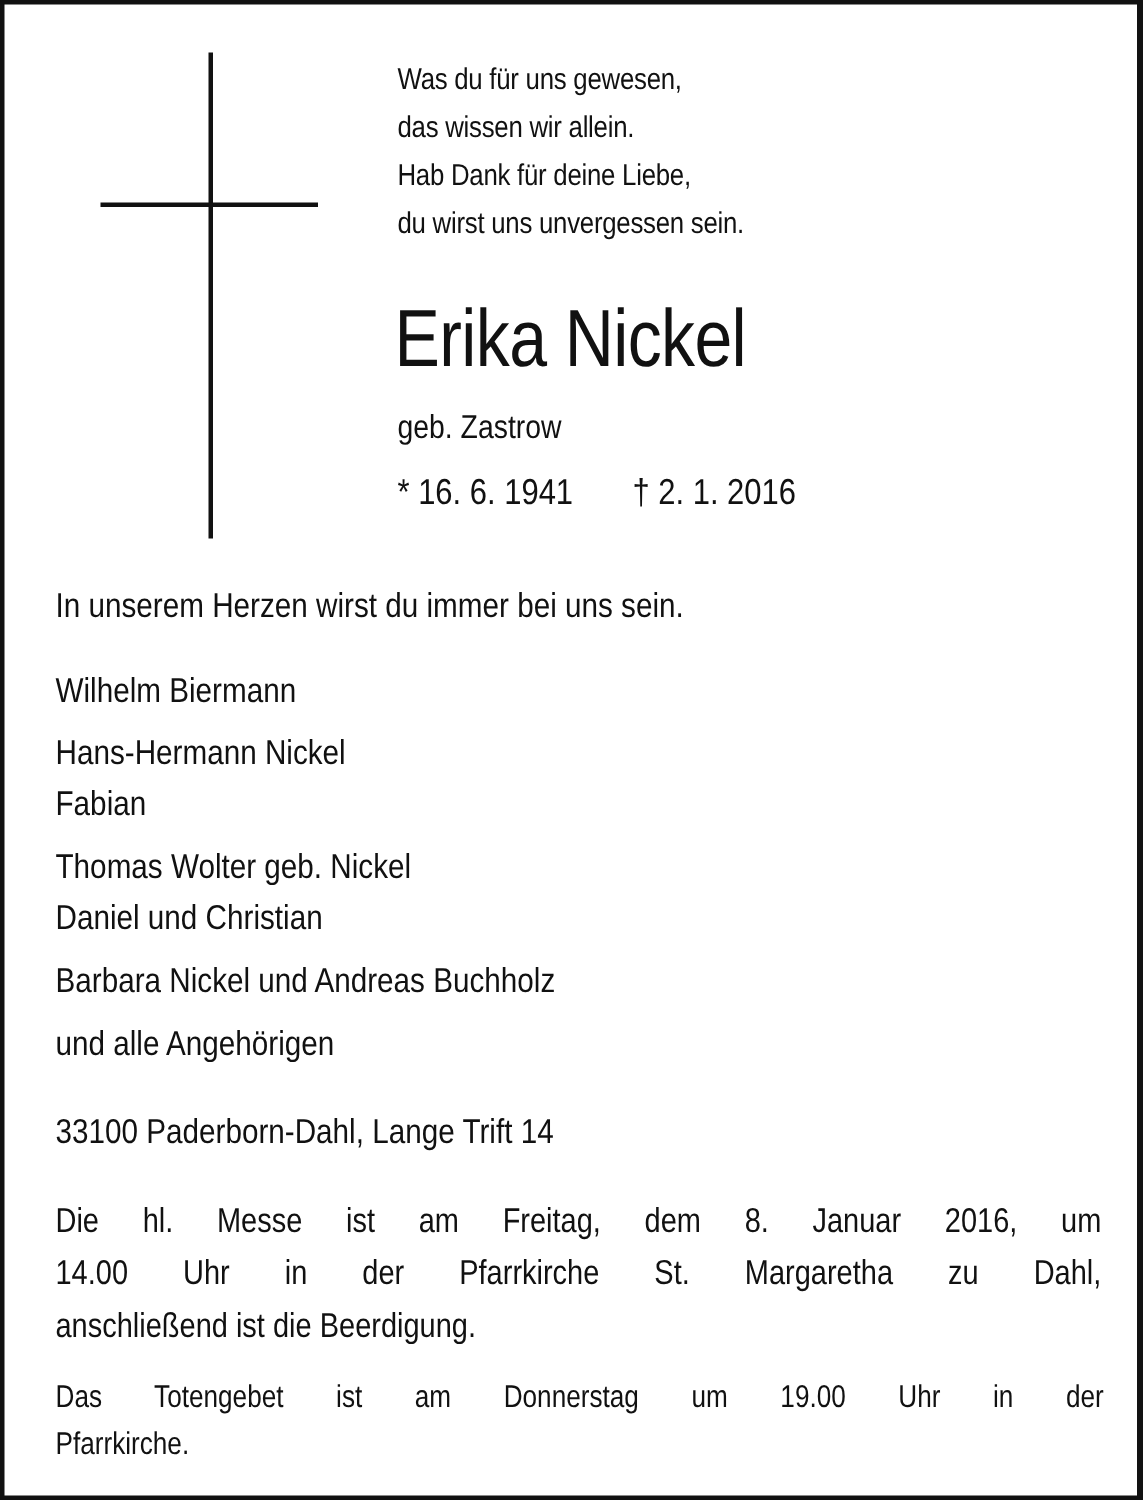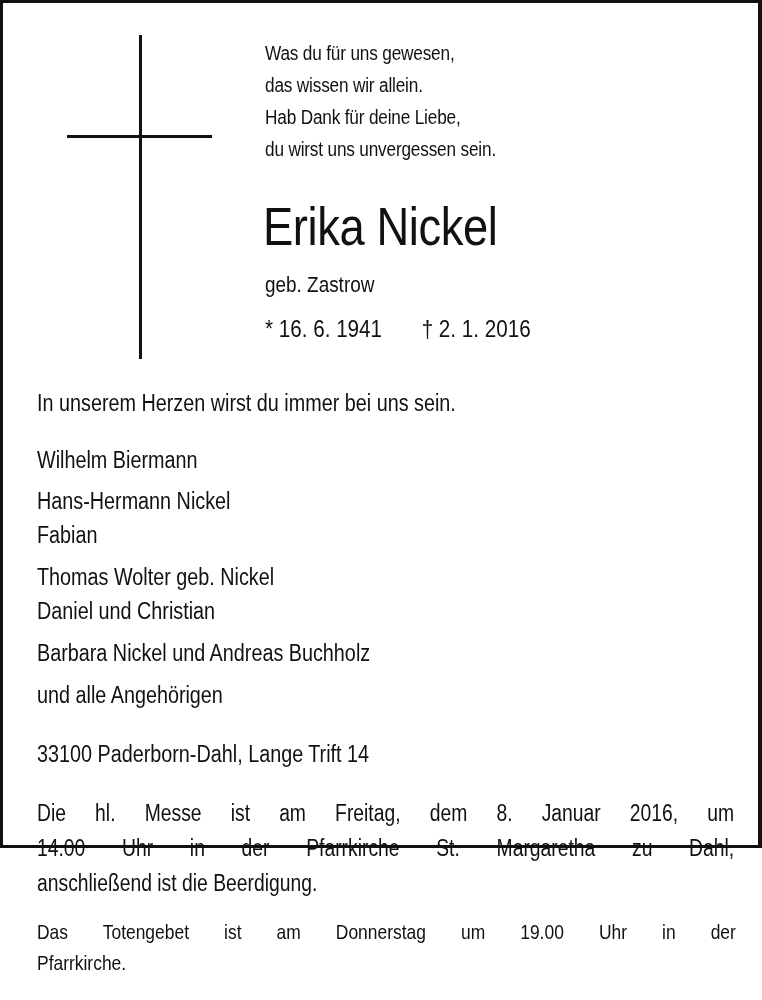--- a/index.html
+++ b/index.html
@@ -12,21 +12,21 @@
       height: 1000px;
       overflow: hidden;
       font-family: "Liberation Sans", "DejaVu Sans", sans-serif;
       color: #111111;
     }
     .frame {
       position: absolute;
       left: 0;
       top: 0;
       width: 762px;
-      height: 848px;
+      height: 1000px;
       box-sizing: border-box;
       border: 3px solid #111111;
       border-right-width: 4px;
       background: #ffffff;
     }
     .cross-v {
       position: absolute;
       left: 136px;
       top: 32px;
       width: 3px;

